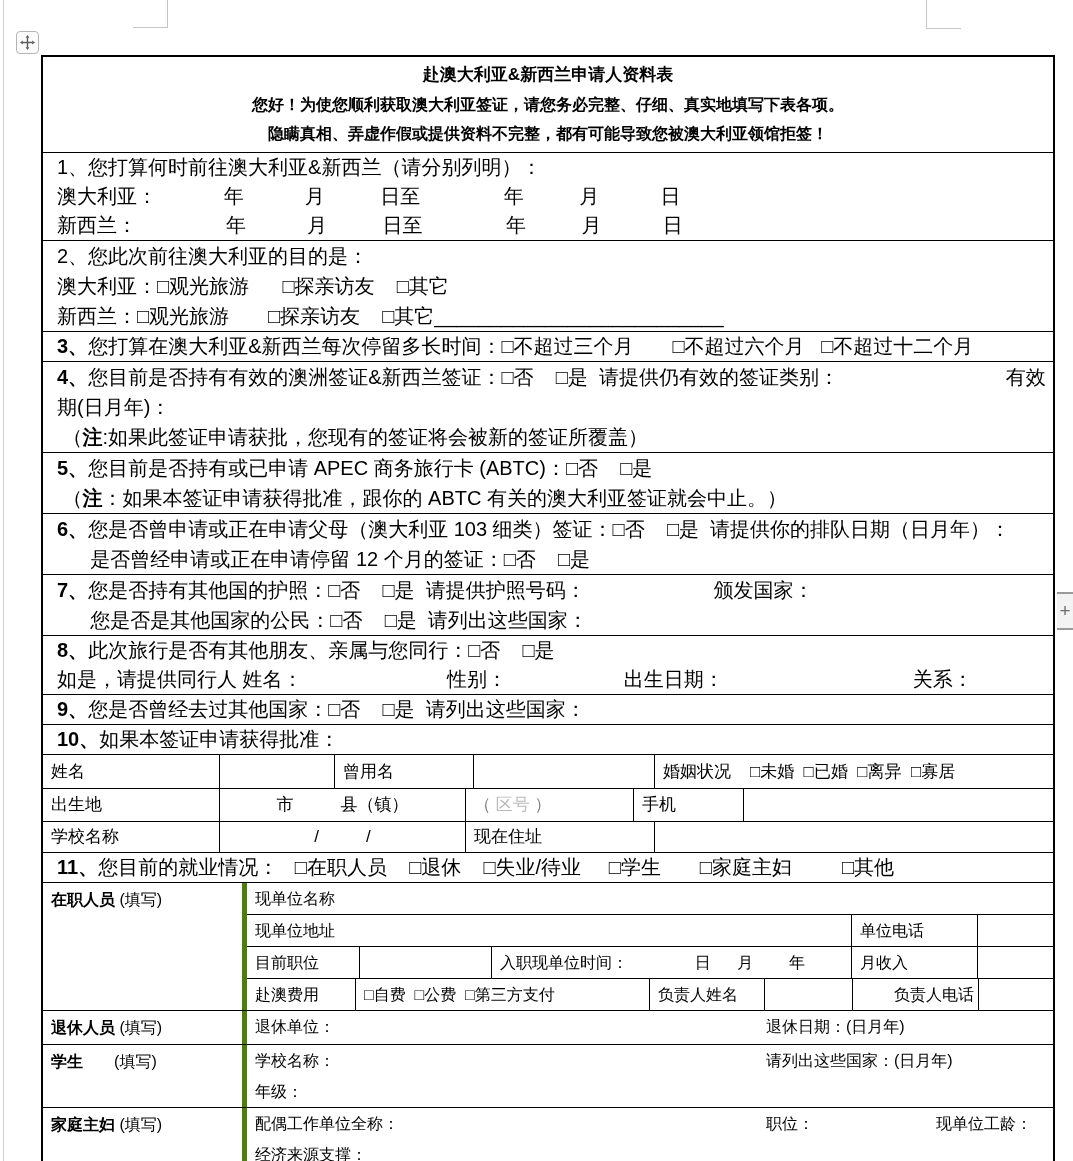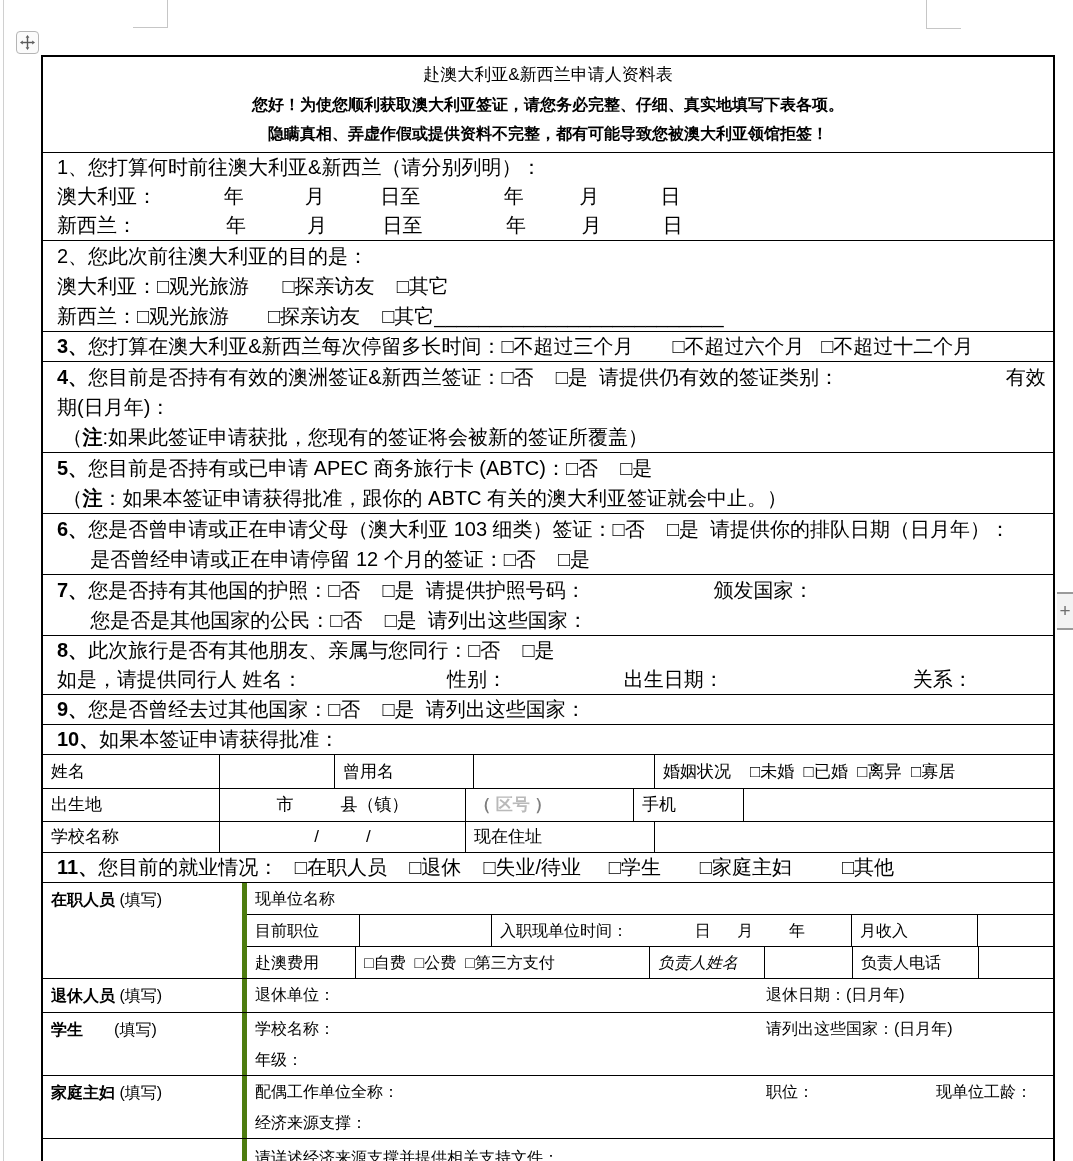--- a/index.html
+++ b/index.html
@@ -19,21 +19,21 @@
   .plus-widget{position:absolute;left:1057px;top:592px;width:16px;height:38px;
     background:#f3f3f3;border-top:2px solid #9a9a9a;border-bottom:2px solid #9a9a9a;
     color:#6e6e6e;font-size:19px;line-height:34px;text-align:center;box-sizing:border-box;}
   .form{position:absolute;left:41px;top:55px;width:1014px;border:2px solid #000;
     background:#fff;box-sizing:border-box;}
   .sec{border-top:1px solid #000;}
   .sec:first-child{border-top:none;}
   .ln{font-size:20px;line-height:30px;padding:0 6px 0 14px;white-space:pre-wrap;}
   .lh29 .ln{line-height:29px;}
   .title-block{padding:3px 0 4px;}
-  .t1{text-align:center;font-weight:normal;font-size:17px;line-height:30px;white-space:pre-wrap;}
+  .t1{text-align:center;font-weight:bold;font-size:17px;line-height:30px;white-space:pre-wrap;}
   .t2{text-align:center;font-weight:bold;font-size:16px;line-height:29px;white-space:pre-wrap;}
   .b{font-weight:bold;}
   .prow{display:flex;border-top:1px solid #000;}
   .pc{border-right:1px solid #000;padding:2px 4px 2px 8px;font-size:17px;line-height:29px;
     white-space:pre;overflow:hidden;box-sizing:border-box;flex-shrink:0;}
   .pc.last{border-right:none;flex:1;}
   .pc.ctr{text-align:center;padding-left:0;padding-right:0;}
   .hint{color:#b9b9b9;}
   .paren{color:#7d7d7d;}
   .erow{display:flex;border-top:1px solid #000;}
@@ -130,21 +130,21 @@
   <div class="prow">
     <div class="pc" style="width:177px;">姓名</div>
     <div class="pc" style="width:115px;"></div>
     <div class="pc" style="width:139px;">曾用名</div>
     <div class="pc" style="width:181px;"></div>
     <div class="pc last">婚姻状况    □未婚  □已婚  □离异  □寡居</div>
   </div>
   <div class="prow">
     <div class="pc" style="width:177px;line-height:28px;">出生地</div>
     <div class="pc ctr" style="width:246px;line-height:28px;">市          县（镇）</div>
-    <div class="pc" style="width:168px;line-height:28px;font-weight:bold;"><span class="paren">（ </span><span class="hint">区号</span><span class="paren"> ）</span></div>
+    <div class="pc" style="width:168px;line-height:28px;"><span class="paren">（ </span><span class="hint">区号</span><span class="paren"> ）</span></div>
     <div class="pc" style="width:110px;line-height:28px;">手机</div>
     <div class="pc last" style="line-height:28px;"></div>
   </div>
   <div class="prow">
     <div class="pc" style="width:177px;line-height:26px;">学校名称</div>
     <div class="pc ctr" style="width:246px;line-height:26px;">/          /</div>
     <div class="pc" style="width:189px;line-height:26px;">现在住址</div>
     <div class="pc last" style="line-height:26px;"></div>
   </div>
 
@@ -152,32 +152,37 @@
     <div class="ln"><span class="b">11、</span><span>您目前的就业情况：   □在职人员    □退休    □失业/待业     □学生       □家庭主妇         □其他</span></div>
   </div>
 
   <div class="erow">
     <div class="elabel"><span class="b">在职人员</span><span> (填写)</span></div>
     <div class="econtent">
       <div class="esub">
         <div class="ec last">现单位名称</div>
       </div>
       <div class="esub">
+        <div class="ec" style="width:605px;">现单位地址</div>
+        <div class="ec" style="width:126px;">单位电话</div>
+        <div class="ec last"></div>
+      </div>
+      <div class="esub">
         <div class="ec" style="width:113px;">目前职位</div>
         <div class="ec" style="width:132px;"></div>
         <div class="ec" style="width:360px;">入职现单位时间：               日      月        年</div>
         <div class="ec" style="width:126px;">月收入</div>
         <div class="ec last"></div>
       </div>
       <div class="esub">
         <div class="ec" style="width:109px;">赴澳费用</div>
         <div class="ec" style="width:294px;">□自费  □公费  □第三方支付</div>
-        <div class="ec" style="width:115px;font-style:italic;">负责人姓名</div>
+        <div class="ec" style="width:115px;">负责人姓名</div>
         <div class="ec" style="width:88px;"></div>
-        <div class="ec" style="width:126px;">负责人电话</div>
+        <div class="ec" style="width:126px;text-align:right;">负责人电话</div>
         <div class="ec last"></div>
       </div>
     </div>
   </div>
 
   <div class="erow">
     <div class="elabel"><span class="b">退休人员</span><span> (填写)</span></div>
     <div class="econtent">
       <div class="fline">
         <span class="fspan" style="width:511px;">退休单位：</span>

